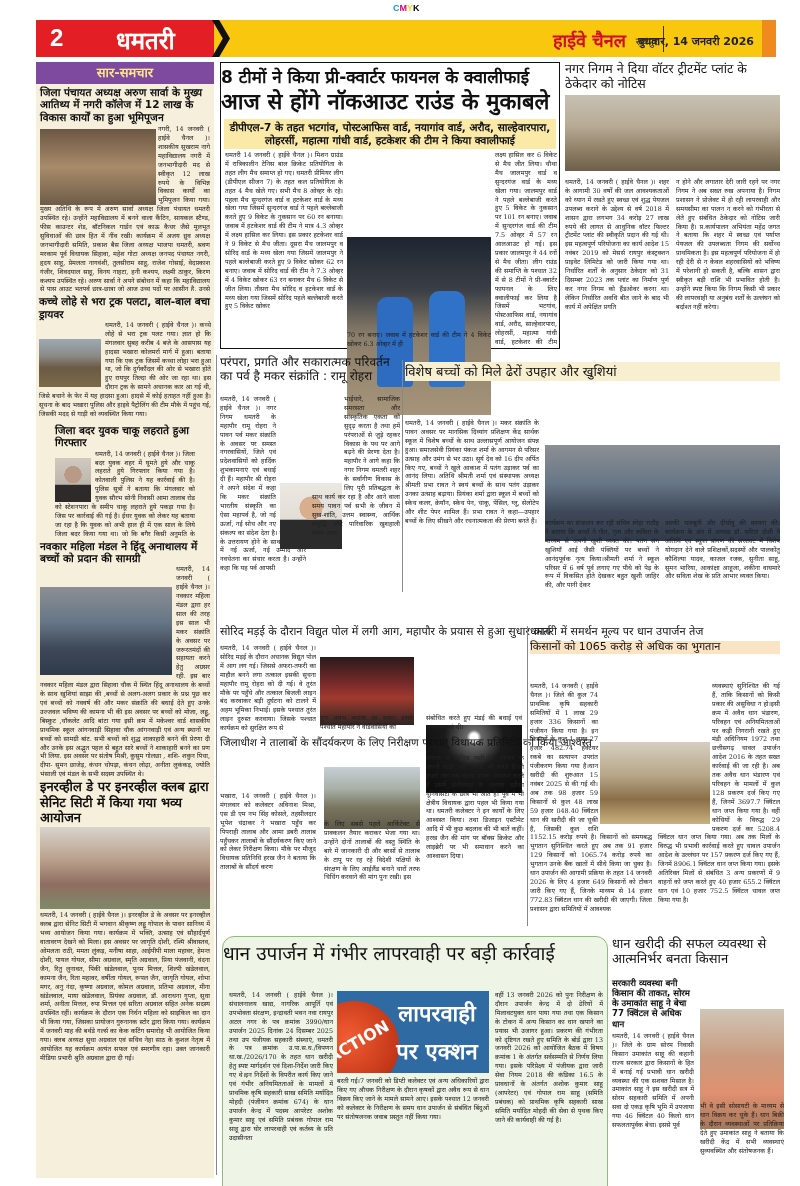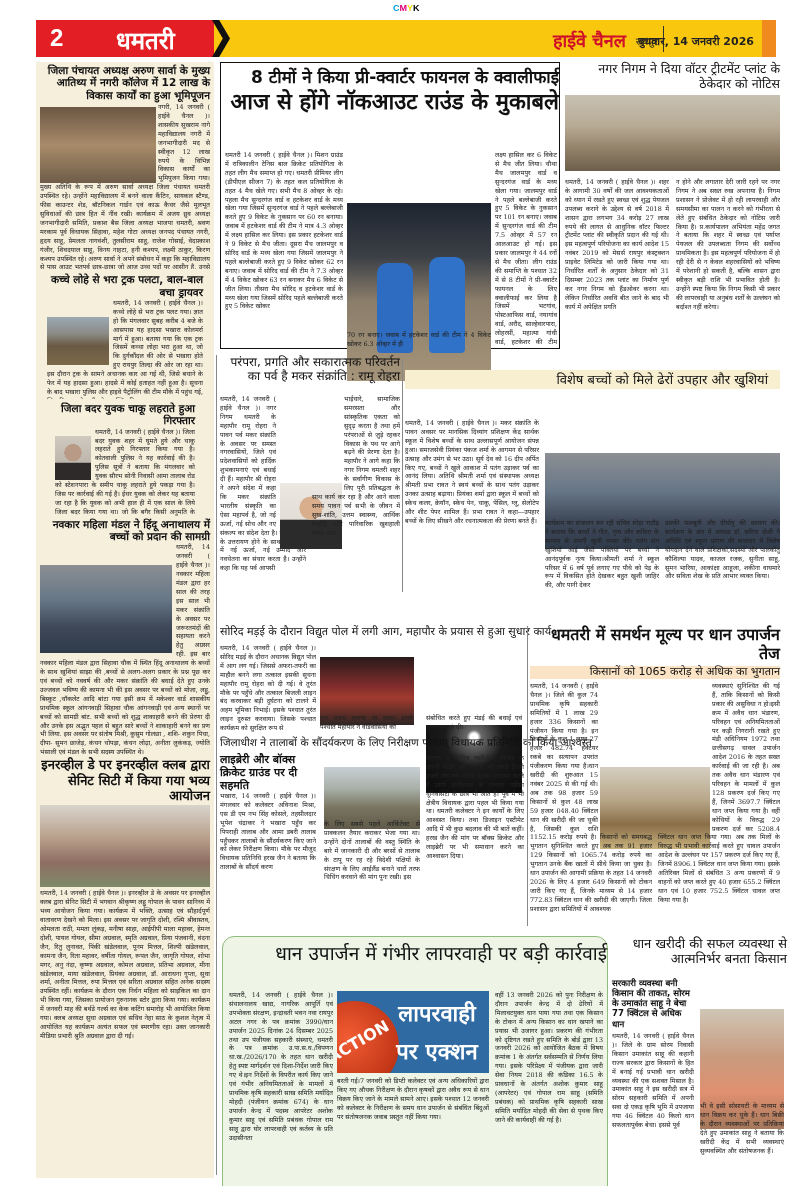--- a/index.html
+++ b/index.html
@@ -13,21 +13,21 @@
 .mast-chev{position:absolute;left:176px;top:0;width:18px;height:37px;background:#111;clip-path:polygon(0 0,40% 0,100% 50%,40% 100%,0 100%,60% 50%)}
 .mast-num{position:absolute;left:14px;top:4px;color:#fff;font:bold 24px "Liberation Sans",sans-serif}
 .mast-city{position:absolute;left:80px;top:3px;color:#fff;font:bold 24px "DejaVu Sans",sans-serif}
 .mast-brand{position:absolute;right:150px;top:8px;color:#d0102a;font:bold 18px "DejaVu Sans",sans-serif}
 .mast-loc{position:absolute;right:118px;top:14px;font:10px "DejaVu Sans",sans-serif;color:#222}
 .mast-sep{position:absolute;right:112px;top:6px;width:1px;height:26px;background:#333}
 .mast-date{position:absolute;right:22px;top:13px;font:bold 11px "DejaVu Sans",sans-serif;color:#222}
 .mast-orange{position:absolute;right:0;top:0;width:14px;height:37px;background:#f08a1e}
 .col-left{position:absolute;left:36px;top:62px;width:178px;height:1116px;background:#f6efdc}
 .sar{height:22px;background:#7d4aa0;color:#fde68a;text-align:center;font:bold 13px "DejaVu Sans",sans-serif;line-height:22px}
-.hl{font-family:"DejaVu Sans",sans-serif;font-weight:bold;text-align:right;color:#111;line-height:1.18}
+.hl{font-family:"DejaVu Sans",sans-serif;font-weight:bold;text-align:left;color:#111;line-height:1.18}
 .body{font-family:"DejaVu Serif",serif;font-size:6.4px;line-height:8.9px;color:#222;text-align:justify;overflow:hidden}
 .photo{position:relative;overflow:hidden}
 .ph-cricket{background:linear-gradient(180deg,#1e2530 0,#3b3f46 30%,#8a7d6a 55%,#a6957a 100%)}
 .ph-water{background:linear-gradient(180deg,#c7c0b3 0,#b8ab95 40%,#8d7c64 75%,#6c5f4b)}
 .ph-kids{background:linear-gradient(180deg,#8c8f94,#667686 40%,#3e4858 70%,#2f3a4a)}
 .ph-fire{background:linear-gradient(180deg,#2a1a1a,#7a2b2b 40%,#a13a2f 60%,#2d2522)}
 .ph-night{background:radial-gradient(circle at 50% 18%,#fff 0 5%,#6a6a6a 10%,#1a1a1a 40%,#0c0c0c)}
 .ph-lake{background:linear-gradient(180deg,#c8cfd5 0,#a8b0a8 35%,#7a7560 65%,#5f5a49)}
 .ph-grain{background:linear-gradient(180deg,#d5cec0 0,#b8a789 40%,#8a6e48 70%,#c9b27e)}
 .ph-women{background:linear-gradient(180deg,#d8d4cc 0,#b9a08c 40%,#8e6e62 70%,#7e8a68)}
@@ -58,28 +58,29 @@
   </div>
   <div class="mast-chev"></div>
   <span class="mast-brand">हाईवे चैनल</span>
   <span class="mast-loc">रायपुर</span>
   <div class="mast-sep"></div>
   <span class="mast-date">बुधवार, 14 जनवरी 2026</span>
   <div class="mast-orange"></div>
 </div>
 
 <div class="col-left">
+  <div class="sar">सार-समचार</div>
   <div style="padding:2px 4px">
     <div class="hl" style="font-size:10.5px">जिला पंचायत अध्यक्ष अरुण सार्वा के मुख्य आतिथ्य में नगरी कॉलेज में 12 लाख के विकास कार्यों का हुआ भूमिपूजन</div>
     <div style="position:relative;height:166px;margin-top:2px">
       <div class="photo ph-meeting abs" style="left:0;top:4px;width:116px;height:76px"></div>
       <div class="body abs" style="left:0;top:0;width:170px;height:166px;text-indent:0"><span style="float:left;width:118px;height:80px"></span><span>नगरी, 14 जनवरी ( हाईवे चैनल )। शासकीय सुखराम नागे महाविद्यालय नगरी में जनभागीदारी मद से स्वीकृत 12 लाख रुपये के विभिन्न विकास कार्यों का भूमिपूजन किया गया। मुख्य अतिथि के रूप में अरुण सार्वा अध्यक्ष जिला पंचायत धमतरी उपस्थित रहे। उन्होंने महाविद्यालय में बनने वाला कैंटिन, सायकल स्टैण्ड, फीस काउन्टर शेड, बॉटनिकल गार्डन एवं काऊ कैचर जैसे मूलभूत सुविधाओं की छात्र हित में नींव रखी। कार्यक्रम में अजय ध्रुव अध्यक्ष जनभागीदारी समिति, प्रकाश बैस जिला अध्यक्ष भाजपा धमतरी, श्रवण मरकाम पूर्व विधायक सिहावा, महेश गोटा अध्यक्ष जनपद पंचायत नगरी, हृदय साहू, प्रेमलता नागवंशी, तुलसीराम साहू, राजेश गोसाई, वेदप्रकाश गंजीर, शिवदयाल साहू, विनय नाहटा, हनी कश्यप, लक्ष्मी ठाकुर, किरण कश्यप उपस्थित रहे। अरुण सार्वा ने अपने संबोधन में कहा कि महाविद्यालय से पास आउट भूतपूर्व छात्र-छात्रा जो आज उच्च पदों पर आसीन है, उनसे आह्वान किया कि वे महाविद्यालय के हित में आगे आकर अपना योगदान दें। प्रभारी प्राचार्य डॉ. अश्वनी ध्रुव ने सभी अतिथियों के योगदान एवं महाविद्यालय के विकास में सकारात्मक सहयोग देने के लिए धन्यवाद ज्ञापित किया एवं महाविद्यालय की आवश्यकताओं की ओर सबका ध्यान खींचा।</span></div>
     </div>
   </div>
-  <div style="padding:2px 11px">
+  <div style="padding:2px 3px">
     <div class="hl" style="font-size:10.5px">कच्चे लोहे से भरा ट्रक पलटा, बाल-बाल बचा ड्रायवर</div>
     <div class="body" style="height:100px;margin-top:1px"><span style="float:left;width:62px;height:48px;margin:18px 4px 0 0" class="photo ph-truck"></span><span>धमतरी, 14 जनवरी ( हाईवे चैनल )। कच्चे लोहे से भरा ट्रक पलट गया। ज्ञात हो कि मंगलवार सुबह करीब 4 बजे के आसपास यह हादसा भखारा कोलमर्रा मार्ग में हुआ। बताया गया कि एक ट्रक जिसमें कच्चा लोहा भरा हुआ था, जो कि दुर्गकौंदल की ओर से भखारा होते हुए रायपुर तिल्दा की ओर जा रहा था। इस दौरान ट्रक के सामने अचानक कार आ गई थी, जिसे बचाने के फेर में यह हादसा हुआ। हादसे में कोई हताहत नहीं हुआ है। सूचना के बाद भखारा पुलिस और हाइवे पैट्रोलिंग की टीम मौके में पहुंच गई, जिसकी मदद से गाड़ी को व्यवस्थित किया गया।</span></div>
   </div>
   <div style="padding:1px 19px">
     <div class="hl" style="font-size:10.5px">जिला बदर युवक चाकू लहराते हुआ गिरफ्तार</div>
     <div class="body" style="height:88px;margin-top:1px"><span style="float:left;width:36px;height:44px;margin:8px 4px 0 0" class="photo ph-mugshot"></span><span>धमतरी, 14 जनवरी ( हाईवे चैनल )। जिला बदर युवक शहर में घूमते हुये और चाकू लहराते हुये गिरफ्तार किया गया है। कोतवाली पुलिस ने यह कार्रवाई की है। पुलिस सूत्रों ने बताया कि मंगलवार को युवक सौरभ सोनी निवासी आमा तालाब रोड को स्टेशनपारा के समीप चाकू लहराते हुये पकड़ा गया है। जिस पर कार्रवाई की गई है। ईधर युवक को लेकर यह बताया जा रहा है कि युवक को अभी हाल ही में एक साल के लिये जिला बदर किया गया था। जो कि बगैर किसी अनुमति के शहर में चाकू के साथ दहशत फैलाते हुये गिरफ्तार हुआ है। जिस पर आगे की कार्रवाई की जा रही है।</span></div>
   </div>
   <div style="padding:1px 4px">
     <div class="hl" style="font-size:10.5px">नवकार महिला मंडल ने हिंदू अनाथालय में बच्चों को प्रदान की सामग्री</div>
     <div class="body" style="height:212px;margin-top:1px"><span style="float:left;width:132px;height:88px;margin:22px 4px 0 0" class="photo ph-kids"></span><span>धमतरी, 14 जनवरी ( हाईवे चैनल )। नवकार महिला मंडल द्वारा हर साल की तरह इस साल भी मकर संक्रांति के अवसर पर जरूरतमंदों की सहायता करने हेतु अग्रसर रही. इस बार नवकार महिला मंडल द्वारा सिहावा चौक में स्थित हिंदू अनाथालय के बच्चों के साथ खुशियां साझा की ,बच्चों से अलग-अलग प्रकार के प्रश्न पूछ कर एवं बच्चों को नववर्ष की और मकर संक्रांति की बधाई देते हुए उनके उज्जवल भविष्य की कामना भी की इस अवसर पर बच्चों को मोजा, लड्डू, बिस्कुट ,चॉकलेट आदि बांटा गया इसी क्रम में मकेश्वर वार्ड शासकीय प्राथमिक स्कूल आंगनवाड़ी सिहावा चौक आंगनवाड़ी एवं अन्य स्थानों पर बच्चों को सामग्री बांट. सभी बच्चों को शुद्ध शाकाहारी बनने की प्रेरणा दी और उनके इस अद्भुत पहल से बहुत सारे बच्चों ने शाकाहारी बनने का प्रण भी लिया. इस अवसर पर संतोष मिश्री, कुसुम गोलछा , शशि- शकुन पिचा, दीपा- सुमन छाजेड़, कंचन चोपड़ा, कंचन लोढ़ा, अनीता लुकंकड़, ज्योति भंसाली एवं मंडल के सभी सदस्य उपस्थित थे।</span></div>
@@ -87,20 +88,21 @@
   <div style="padding:1px 4px">
     <div class="hl" style="font-size:13px">इनरव्हील डे पर इनरव्हील क्लब द्वारा सेनिट सिटी में किया गया भव्य आयोजन</div>
     <div class="photo ph-women" style="height:82px;margin:2px 0"></div>
     <div class="body" style="height:170px">धमतरी, 14 जनवरी ( हाईवे चैनल )। इनरव्हील डे के अवसर पर इनरव्हील क्लब द्वारा सेनिट सिटी में भगवान श्रीकृष्ण लड्डू गोपाल के पावन सानिध्य में भव्य आयोजन किया गया। कार्यक्रम में भक्ति, उत्साह एवं सौहार्दपूर्ण वातावरण देखने को मिला। इस अवसर पर जागृति दोशी, रश्मि श्रीवास्तव, ओमलता राठी, ममता लुंकड़, मनीषा साहा, आईपीपी माला महावर, हेमन्त दोशी, पायल गोयल, सीमा अग्रवाल, स्मृति अग्रवाल, प्रिया पंजवानी, वंदना जैन, रितु लुनावत, पिंकी खंडेलवाल, पूनम मित्तल, शिल्पी खंडेलवाल, कामना जैन, रिता महावर, वर्षीता गोयल, रूपल जैन, जागृति गोयल, शोभा मगर, अनु नंदा, कृष्णा अग्रवाल, कोमल अग्रवाल, प्रतिभा अग्रवाल, मीना खंडेलवाल, माया खंडेलवाल, प्रियंका अग्रवाल, डॉ. आराधना गुप्ता, सुधा शर्मा, अनीता मित्तल, रुपा मित्तल एवं सरिता अग्रवाल सहित अनेक सदस्य उपस्थित रहीं। कार्यक्रम के दौरान एक निर्धन महिला को साइकिल का दान भी किया गया, जिसका प्रायोजन गुरुनानक स्टोर द्वारा किया गया। कार्यक्रम में जनवरी माह की बर्थडे गर्ल्स का केक कटिंग समारोह भी आयोजित किया गया। क्लब अध्यक्ष सुधा अग्रवाल एवं सचिव नेहा साठ के कुशल नेतृत्व में आयोजित यह कार्यक्रम अत्यंत सफल एवं स्मरणीय रहा। उक्त जानकारी मीडिया प्रभारी श्रुति अग्रवाल द्वारा दी गई।</div>
   </div>
 </div>
 
 <div class="box-cricket">
   <div class="hl" style="font-size:17px;margin-top:4px">8 टीमों ने किया प्री-क्वार्टर फायनल के क्वालीफाई</div>
   <div class="hl" style="font-size:22px;margin-top:2px">आज से होंगे नॉकआउट राउंड के मुकाबले</div>
+  <div class="sub-yel" style="margin:4px 3px 0 3px">डीपीएल-7 के तहत भटगांव, पोस्टआफिस वार्ड, नयागांव वार्ड, अरौद, साल्हेवारपारा, लोहरसीं, महात्मा गांधी वार्ड, हटकेशर की टीम ने किया क्वालीफाई</div>
   <div class="body abs" style="left:4px;top:88px;width:118px;height:194px">धमतरी 14 जनवरी ( हाईवे चैनल )। मिशन ग्राउंड में रात्रिकालीन टेनिस बाल क्रिकेट प्रतियोगिता के तहत लीग मैच समाप्त हो गए। धमतरी प्रीमियर लीग (डीपीएल सीजन 7) के तहत कल प्रतियोगिता के तहत 4 मैच खेले गए। सभी मैच 8 ओव्हर के रहे। पहला मैच सुन्दरगंज वार्ड व हटकेशर वार्ड के मध्य खेला गया जिसमें सुन्दरगंज वार्ड ने पहले बल्लेबाजी करते हुए 9 विकेट के नुकसान पर 60 रन बनाया। जवाब में हटकेशर वार्ड की टीम ने मात्र 4.3 ओव्हर में लक्ष्य हासिल कर लिया। इस प्रकार हटकेशर वार्ड ने 9 विकेट से मैच जीता। दूसरा मैच जालमपुर व सोरिद वार्ड के मध्य खेला गया जिसमें जालमपुर ने पहले बल्लेबाजी करते हुए 9 विकेट खोकर 62 रन बनाए। जवाब में सोरिद वार्ड की टीम ने 7.3 ओव्हर में 4 विकेट खोकर 63 रन बनाकर मैच 6 विकेट से जीत लिया। तीसरा मैच सोरिद व हटकेशर वार्ड के मध्य खेला गया जिसमें सोरिद पहले बल्लेबाजी करते हुए 5 विकेट खोकर</div>
   <div class="photo ph-cricket abs" style="left:126px;top:88px;width:144px;height:178px">
     <div class="abs" style="left:30px;top:60px;width:36px;height:90px;background:#2d6cc0;border-radius:10px 10px 4px 4px"></div>
     <div class="abs" style="left:82px;top:54px;width:36px;height:96px;background:#2f72c8;border-radius:10px 10px 4px 4px"></div>
   </div>
   <div class="body abs" style="left:126px;top:268px;width:144px;height:16px">70 रन बनाए। जवाब में हटकेशर वार्ड की टीम ने 4 विकेट खोकर 6.3 ओव्हर में ही</div>
   <div class="body abs" style="left:274px;top:88px;width:62px;height:196px">लक्ष्य हासिल कर 6 विकेट से मैच जीत लिया। चौथा मैच जालमपुर वार्ड व सुन्दरगंज वार्ड के मध्य खेला गया। जालमपुर वार्ड ने पहले बल्लेबाजी करते हुए 5 विकेट के नुकसान पर 101 रन बनाए। जवाब में सुन्दरगंज वार्ड की टीम 7.5 ओव्हर में 57 रन आलआउट हो गई। इस प्रकार जालमपुर ने 44 रनों से मैच जीता। लीग राउंड की समाप्ति के पश्चात 32 में से 8 टीमों ने प्री-क्वार्टर फायनल के लिए क्वालीफाई कर लिया है जिसमें भटगांव, पोस्टआफिस वार्ड, नयागांव वार्ड, अरौद, साल्हेवारपारा, लोहरसीं, महात्मा गांधी वार्ड, हटकेशर की टीम शामिल है। आज से नॉकआउट राउंड के मुकाबले होंगे।</div>
 </div>
 
 <div class="abs" style="left:565px;top:62px;width:215px;height:290px">
@@ -111,49 +113,48 @@
 </div>
 
 <div class="abs" style="left:220px;top:355px;width:180px;height:238px">
   <div class="hl" style="font-size:12px;font-weight:normal">परंपरा, प्रगति और सकारात्मक परिवर्तन का पर्व है मकर संक्रांति : रामू रोहरा</div>
   <div class="body abs" style="left:0;top:40px;width:86px;height:198px"><span style="float:right;width:30px;height:62px;margin-top:70px"></span><span>धमतरी, 14 जनवरी ( हाईवे चैनल )। नगर निगम धमतरी के महापौर रामू रोहरा ने पावन पर्व मकर संक्रांति के अवसर पर समस्त नगरवासियों, जिले एवं प्रदेशवासियों को हार्दिक शुभकामनाएं एवं बधाई दी हैं। महापौर श्री रोहरा ने अपने संदेश में कहा कि मकर संक्रांति भारतीय संस्कृति का ऐसा महापर्व है, जो नई ऊर्जा, नई सोच और नए संकल्प का संदेश देता है। यह पर्व सूर्य के उत्तरायण होने के साथ ही समाज में नई ऊर्जा, नई उम्मीद और नवचेतना का संचार करता है। उन्होंने कहा कि यह पर्व आपसी</span></div>
   <div class="photo ph-portrait abs" style="left:60px;top:100px;width:62px;height:66px"></div>
   <div class="body abs" style="left:92px;top:40px;width:88px;height:198px"><span style="float:left;width:32px;height:62px;margin-top:34px"></span><span>भाईचारे, सामाजिक समरसता और सांस्कृतिक एकता को सुदृढ़ करता है तथा हमें परंपराओं से जुड़े रहकर विकास के पथ पर आगे बढ़ने की प्रेरणा देता है।महापौर ने आगे कहा कि नगर निगम धमतरी शहर के सर्वांगीण विकास के लिए पूरी प्रतिबद्धता के साथ कार्य कर रहा है और आने वाला समय पावन पर्व सभी के जीवन में सुख-शांति, उत्तम स्वास्थ्य, आर्थिक समृद्धि और पारिवारिक खुशहाली लेकर आए।</span></div>
 </div>
 
 <div class="abs" style="left:405px;top:355px;width:375px;height:238px">
-  <div style="background:#f7efd0;margin-top:15px;padding:2px 12px">
+  <div style="background:#f7efd0;margin-top:7px;padding:2px 0">
     <div class="hl" style="font-size:13px;font-weight:normal">विशेष बच्चों को मिले ढेरों उपहार और खुशियां</div>
   </div>
   <div class="body abs" style="left:0;top:64px;width:134px;height:174px">धमतरी, 14 जनवरी ( हाईवे चैनल )। मकर संक्रांति के पावन अवसर पर मानसिक दिव्यांग प्रशिक्षण केंद्र सार्थक स्कूल में विशेष बच्चों के साथ उल्लासपूर्ण आयोजन संपन्न हुआ। समाजसेवी प्रियंका पंकज शर्मा के आगमन से परिसर उत्साह और उमंग से भर उठा। सूर्य देव को 16 दीप अर्पित किए गए, बच्चों ने खुले आकाश में पतंग उड़ाकर पर्व का आनंद लिया। अतिथि श्रीमती शर्मा एवं संस्थापक अध्यक्ष श्रीमती प्रभा रावत ने स्वयं बच्चों के साथ पतंग उड़ाकर उनका उत्साह बढ़ाया। प्रियंका शर्मा द्वारा स्कूल में बच्चों को स्केच कलर, क्रेयॉन, स्केच पेन, चाकू, पेंसिल, ग्लू, सेलोटेप और शीट पेपर शामिल हैं। प्रभा रावत ने कहा—उपहार बच्चों के लिए सीखने और रचनात्मकता की प्रेरणा बनते हैं।</div>
   <div class="photo ph-kids abs" style="left:140px;top:64px;width:235px;height:96px"></div>
   <div class="body abs" style="left:140px;top:164px;width:114px;height:74px">कार्यक्रम का संचालन कर रही सचिव स्नेहा राठौड़ ने बताया कि बच्चों ने गीत, नृत्य और कविता के माध्यम से अपनी खुशी व्यक्त की। पतंग संग खुशियाँ आई जैसी पंक्तियों पर बच्चों ने आनंदपूर्वक नृत्य किया।श्रीमती शर्मा ने स्कूल परिसर में 6 वर्ष पूर्व लगाए गए पौधे को पेड़ के रूप में विकसित होते देखकर बहुत खुशी जाहिर की, और पानी देकर</div>
   <div class="body abs" style="left:260px;top:164px;width:115px;height:74px">उसकी मजबूती और दीर्घायु की कामना की।कार्यक्रम के अंत में अध्यक्ष डॉ. सरिता दोशी ने अतिथि एवं स्कूल प्रांगण की सजावट में विशेष योगदान देने वाले प्रशिक्षकों,सदस्यों और पालकोंतु कौशिल्या यादव, काजल रजक, सुनीता साहू, सुमन भारिया, आकांक्षा आहूजा, शकीना वाघमारे और सविता शेख के प्रति आभार व्यक्त किया।</div>
 </div>
 
 <div class="abs" style="left:220px;top:626px;width:310px;height:108px">
   <div class="hl" style="font-size:11px;font-weight:normal;white-space:nowrap;text-align:left">सोरिद मड़ई के दौरान विद्युत पोल में लगी आग, महापौर के प्रयास से हुआ सुधार कार्य</div>
   <div class="body abs" style="left:0;top:18px;width:96px;height:90px">धमतरी, 14 जनवरी ( हाईवे चैनल )। सोरिद मड़ई के दौरान अचानक विद्युत पोल में आग लग गई। जिससे अफरा-तफरी का माहौल बनने लगा तत्काल इसकी सूचना महापौर रामू रोहरा को दी गई। वे तुरंत मौके पर पहुँचे और तत्काल बिजली लाइन बंद करवाकर बड़ी दुर्घटना को टालने में अहम भूमिका निभाई। इसके पश्चात तुरंत लाइन दुरुस्त करवाया। जिसके पश्चात कार्यक्रम को सुरक्षित रूप से</div>
   <div class="photo ph-fire abs" style="left:100px;top:18px;width:94px;height:68px"></div>
   <div class="body abs" style="left:100px;top:88px;width:94px;height:20px">पुनः प्रारंभ कराया जा सका। इसके पश्चात महापौर ने वार्डवासियों को</div>
   <div class="photo ph-night abs" style="left:206px;top:18px;width:96px;height:68px"></div>
   <div class="body abs" style="left:206px;top:88px;width:96px;height:20px">संबोधित करते हुए मंडई की बधाई एवं शुभकामनाएं दी।</div>
 </div>
 
 <div class="abs" style="left:220px;top:736px;width:305px;height:196px">
   <div class="hl" style="font-size:10.6px;font-weight:normal;white-space:nowrap;text-align:left">जिलाधीश ने तालाबों के सौंदर्यकरण के लिए निरीक्षण पश्चात् विधायक प्रतिनिधि को किया आश्वस्त</div>
-  <div class="hl abs" style="left:0;top:18px;width:100px;font-size:11px;text-align:left">लाइब्रेरी और बॉक्स क्रिकेट ग्राउंड पर दी सहमति</div>
   <div class="body abs" style="left:0;top:56px;width:96px;height:140px">भखारा, 14 जनवरी ( हाईवे चैनल )। मंगलवार को कलेक्टर अविनाश मिश्रा, एस डी एम नभ सिंह कोसले, तहसीलदार भूपेश चंद्राकर ने भखारा पहुँच कर पिपराही तालाब और आमा डबरी तालाब पहुँचकर तालाबों के सौंदर्यकरण किए जाने को लेकर निरीक्षण किया। मौके पर मौजूद विधायक प्रतिनिधि हरख जैन ने बताया कि तालाबों के सौंदर्य करण</div>
   <div class="photo ph-lake abs" style="left:104px;top:18px;width:96px;height:62px"></div>
   <div class="body abs" style="left:104px;top:84px;width:96px;height:112px">के लिए सबसे पहले आर्किटेक्ट से प्राक्कलन तैयार कराकर भेजा गया था।उन्होंने दोनों तालाबों की वस्तु स्थिति के बारे में जानकारी दी और बरसों से तालाब के टापू पर रह रहे विदेशी पक्षियों के संरक्षण के लिए आईलैंड बनाने चारों तरफ चिचिंग करवाने की मांग पुनः रखी। इस</div>
   <div class="body abs" style="left:206px;top:18px;width:98px;height:178px">तालाब में विभिन्न पक्षी-प्रेमी आकर के अपनी स्टडी और तैयारी भी करते हैं।जो हफ्तों तक रुक करके इनका अध्ययन करते हैं उसमें छत्तीसगढ़ के अलावा उड़ीसा यूनिवर्सिटी के छात्र भी आते हैं। पूर्व में भी क्षेत्रीय विधायक द्वारा पहल भी किया गया था। धमतरी कलेक्टर ने इन कार्यों के लिए आश्वस्त किया। तथा डिजाइन एस्टीमेट आदि में भी कुछ बदलाव की भी बातें कहीं। हरख जैन की मांग पर बॉक्स क्रिकेट और लाइब्रेरी पर भी समाधान करने का आश्वासन दिया।</div>
 </div>
 
 <div class="abs" style="left:530px;top:626px;width:250px;height:296px">
-  <div class="hl" style="font-size:16px;font-weight:bold">धमतरी में समर्थन मूल्य पर धान उपार्जन तेज</div>
+  <div class="hl" style="font-size:11px;font-weight:normal">धमतरी में समर्थन मूल्य पर धान उपार्जन तेज</div>
   <div style="background:#fbe3c5;margin-top:2px">
     <div class="hl" style="font-size:11px;font-weight:normal">किसानों को 1065 करोड़ से अधिक का भुगतान</div>
   </div>
   <div class="photo ph-grain abs" style="left:70px;top:88px;width:110px;height:82px"></div>
   <div class="body abs" style="left:0;top:56px;width:122px;height:240px"><span style="float:right;width:54px;height:118px;margin-top:30px"></span><span>धमतरी, 14 जनवरी ( हाईवे चैनल )। जिले की कुल 74 प्राथमिक कृषि सहकारी समितियों में 1 लाख 29 हजार 336 किसानों का पंजीयन किया गया है। इन किसानों के कुल 1 लाख 27 हजार 482.74 हेक्टेयर रकबे का सत्यापन उपरांत पंजीकरण किया गया है।धान खरीदी की शुरुआत 15 नवंबर 2025 से की गई थी। अब तक 98 हजार 59 किसानों से कुल 48 लाख 59 हजार 048.40 क्विंटल धान की खरीदी की जा चुकी है, जिसकी कुल राशि 1152.15 करोड़ रुपये है। किसानों को समयबद्ध भुगतान सुनिश्चित करते हुए अब तक 91 हजार 129 किसानों को 1065.74 करोड़ रुपये का भुगतान उनके बैंक खातों में सीधे किया जा चुका है। धान उपार्जन की आगामी प्रक्रिया के तहत 14 जनवरी 2026 के लिए 4 हजार 649 किसानों को टोकन जारी किए गए हैं, जिनके माध्यम से 14 हजार 772.83 क्विंटल धान की खरीदी की जाएगी। जिला प्रशासन द्वारा समितियों में आवश्यक</span></div>
   <div class="body abs" style="left:128px;top:56px;width:122px;height:240px"><span style="float:left;width:54px;height:118px;margin-top:30px"></span><span>व्यवस्थाएं सुनिश्चित की गई हैं, ताकि किसानों को किसी प्रकार की असुविधा न हो।इसी क्रम में अवैध धान भंडारण, परिवहन एवं अनियमितताओं पर कड़ी निगरानी रखते हुए मंडी अधिनियम 1972 तथा छत्तीसगढ़ चावल उपार्जन आदेश 2016 के तहत सख्त कार्रवाई की जा रही है। अब तक अवैध धान भंडारण एवं परिवहन के मामलों में कुल 128 प्रकरण दर्ज किए गए हैं, जिनमें 3697.7 क्विंटल धान जप्त किया गया है। वहीं कोचियों के विरुद्ध 29 प्रकरण दर्ज कर 5208.4 क्विंटल धान जप्त किया गया। अब तक मिलों के विरुद्ध भी प्रभावी कार्रवाई करते हुए चावल उपार्जन आदेश के उल्लंघन पर 157 प्रकरण दर्ज किए गए हैं, जिनमें 8906.1 क्विंटल धान जप्त किया गया। इसके अतिरिक्त मिलों से संबंधित 3 अन्य प्रकरणों में 9 वाहनों को जप्त करते हुए 40 हजार 655.2 क्विंटल धान एवं 10 हजार 752.5 क्विंटल चावल जप्त किया गया है।</span></div>
 </div>
 
 <div class="action-box">
   <div class="hl" style="font-size:19px;font-weight:normal;margin-top:5px">धान उपार्जन में गंभीर लापरवाही पर बड़ी कार्रवाई</div>

